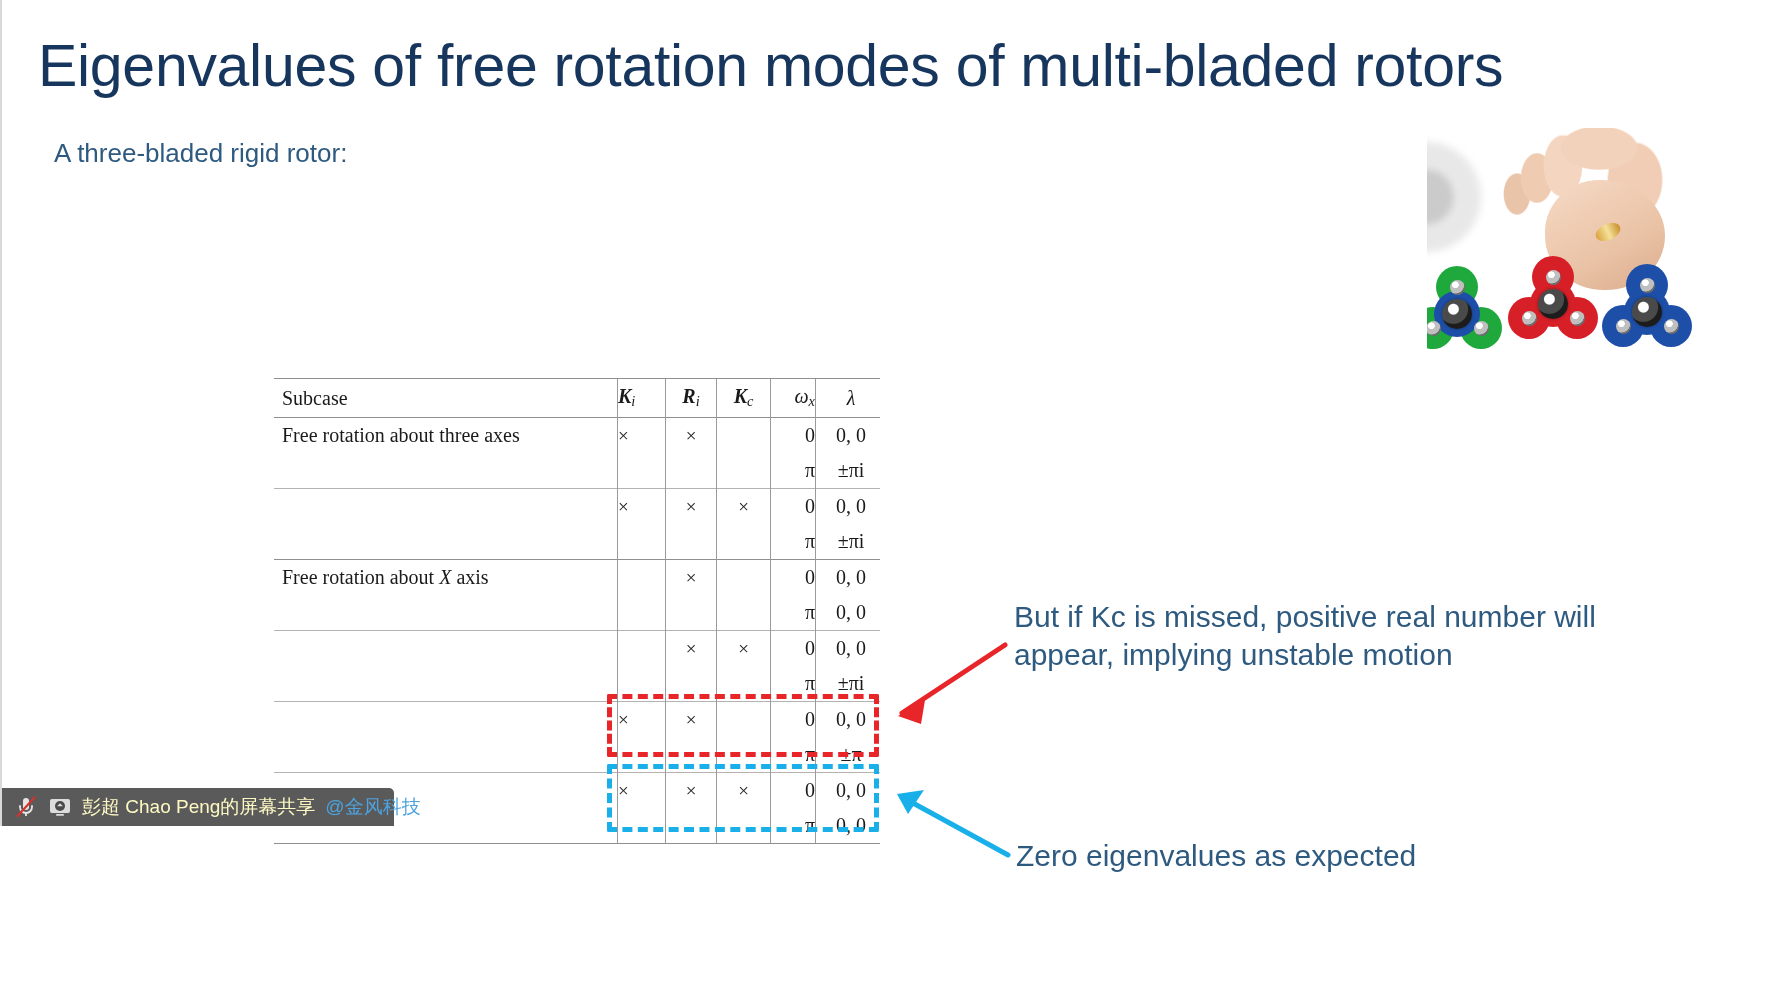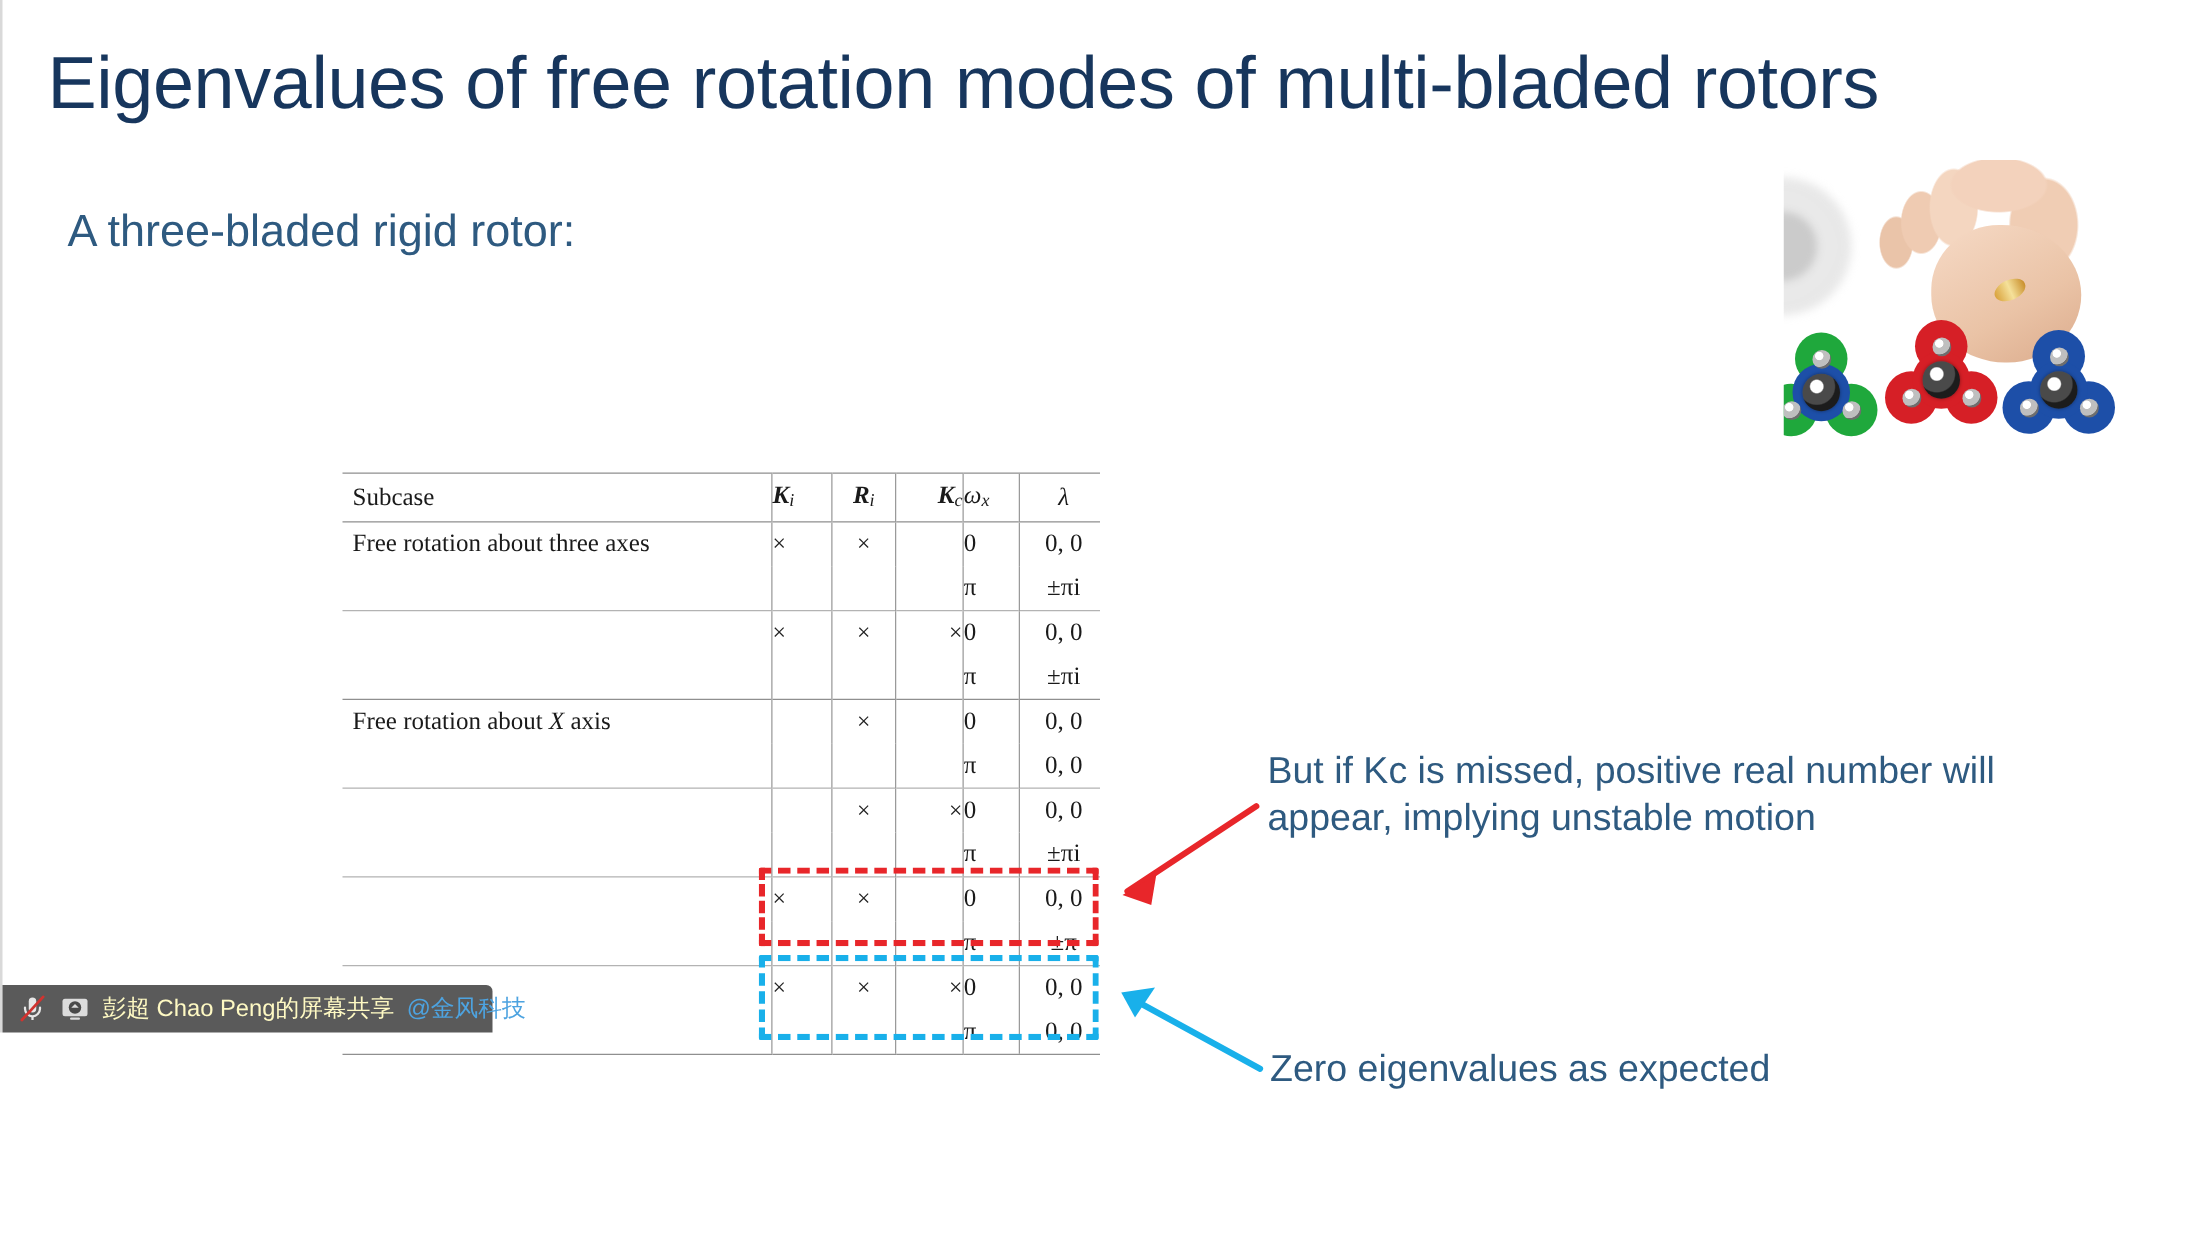--- a/index.html
+++ b/index.html
@@ -21,22 +21,22 @@
   .slide-title{
     position:absolute;left:36px;top:36px;
     font-size:59px;line-height:1.05;
     color:#17365d;
     font-family:"Liberation Sans", sans-serif;
     font-weight:400;
     letter-spacing:-0.3px;
     white-space:nowrap;
   }
   .slide-subtitle{
-    position:absolute;left:52px;top:164px;
-    font-size:36px;color:#2e5a80;
+    position:absolute;left:52px;top:138px;
+    font-size:26px;color:#2e5a80;
     font-family:"Liberation Sans", sans-serif;
     white-space:nowrap;
   }
 
   
   .caption{
     position:absolute;left:113px;top:265px;width:910px;
     font-family:"Liberation Serif", serif;
     font-size:20.5px;line-height:1.35;
     color:#1a1a1a;
@@ -56,22 +56,22 @@
   }
   table.eig td{
     padding:0;
     height:35px;
     vertical-align:middle;
     border:0;
   }
   .c-sub{width:335px;padding-left:8px !important;white-space:nowrap;}
   .c-k{width:47px;border-left:1px solid #9a9a9a !important;}
   .c-r{width:50px;text-align:center;border-left:1px solid #9a9a9a !important;}
-  .c-kc{width:53px;text-align:right;border-left:1px solid #9a9a9a !important;}
-  .c-w{width:44px;text-align:left;border-left:1px solid #9a9a9a !important;}
+  .c-kc{width:53px;text-align:center;border-left:1px solid #9a9a9a !important;}
+  .c-w{width:44px;text-align:right;border-left:1px solid #9a9a9a !important;}
   .c-l{width:58px;text-align:center;border-left:1px solid #9a9a9a !important;padding-left:6px !important;}
 
   tr.hdr td{height:38px;font-weight:400;margin-top:36px;}
   .rule-top td{border-top:1.6px solid #8f8f8f !important;}
   .rule-mid td{border-top:1.6px solid #8f8f8f !important;}
   .rule-thin td{border-top:1px solid #b3b3b3 !important;}
   .rule-bot td{border-bottom:1.6px solid #8f8f8f !important;}
 
   .bm{font-weight:700;font-style:italic;}
   .sub{font-size:0.72em;vertical-align:-0.22em;font-style:italic;font-weight:400;}

